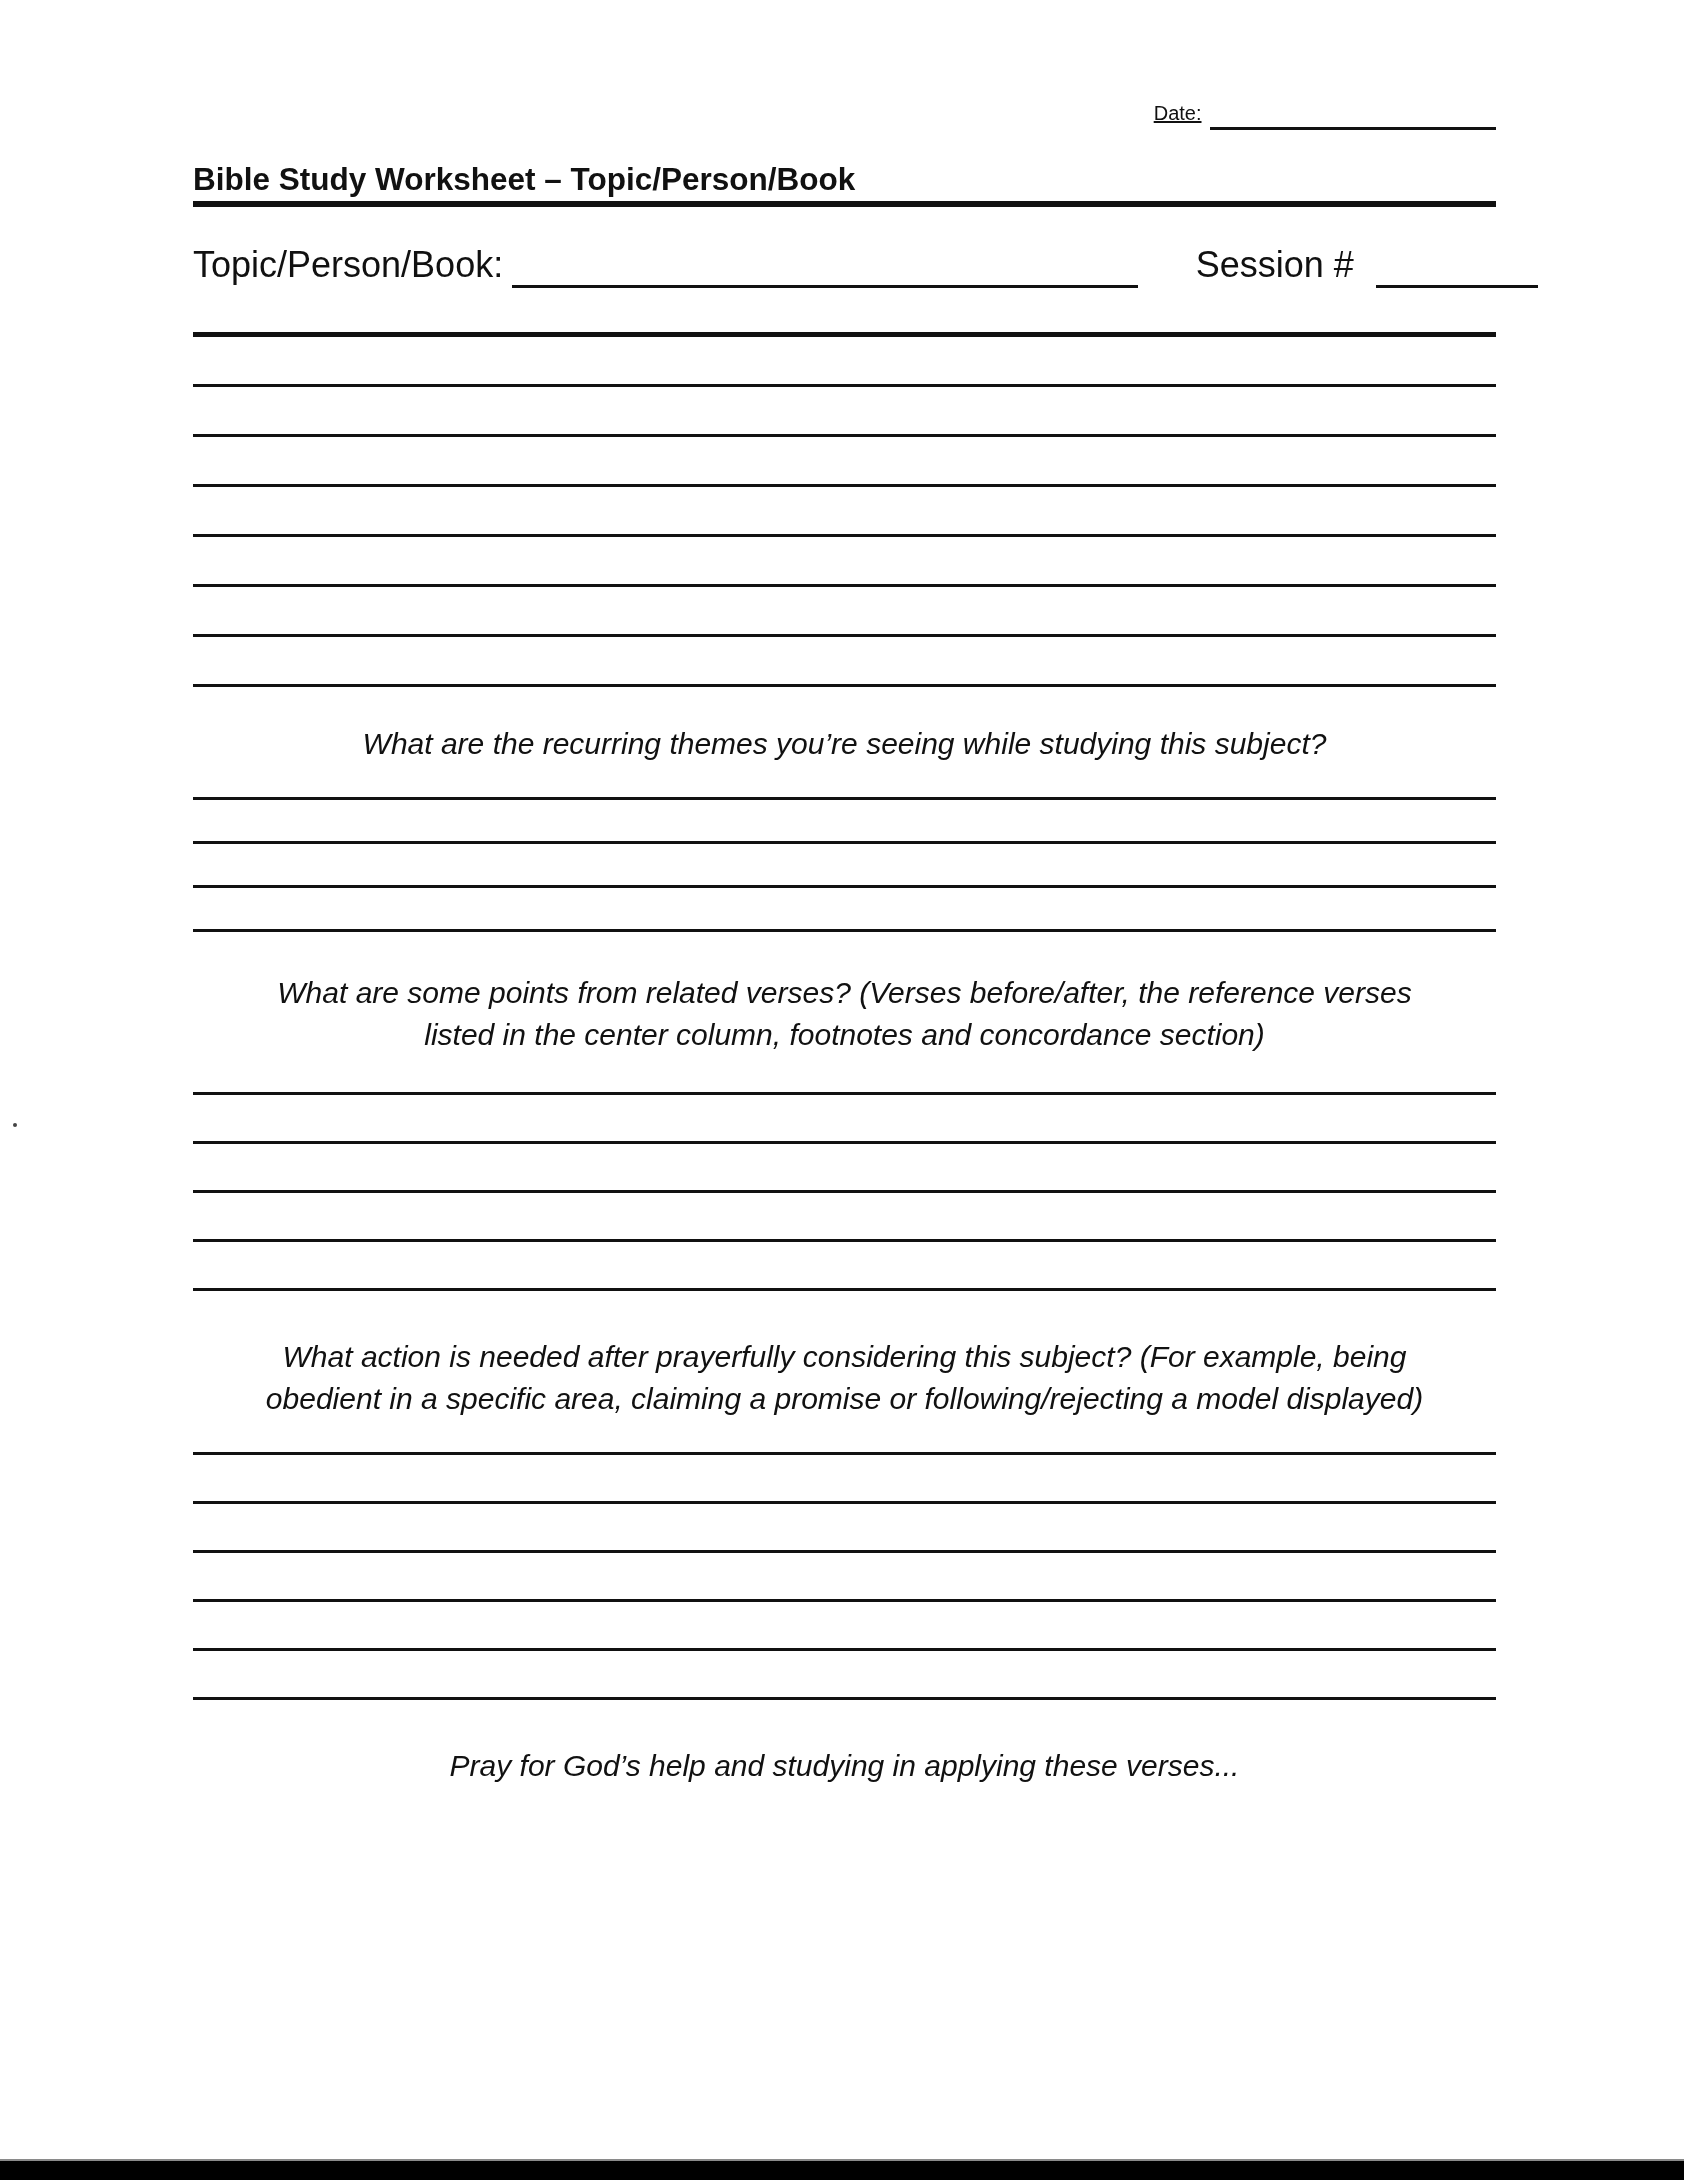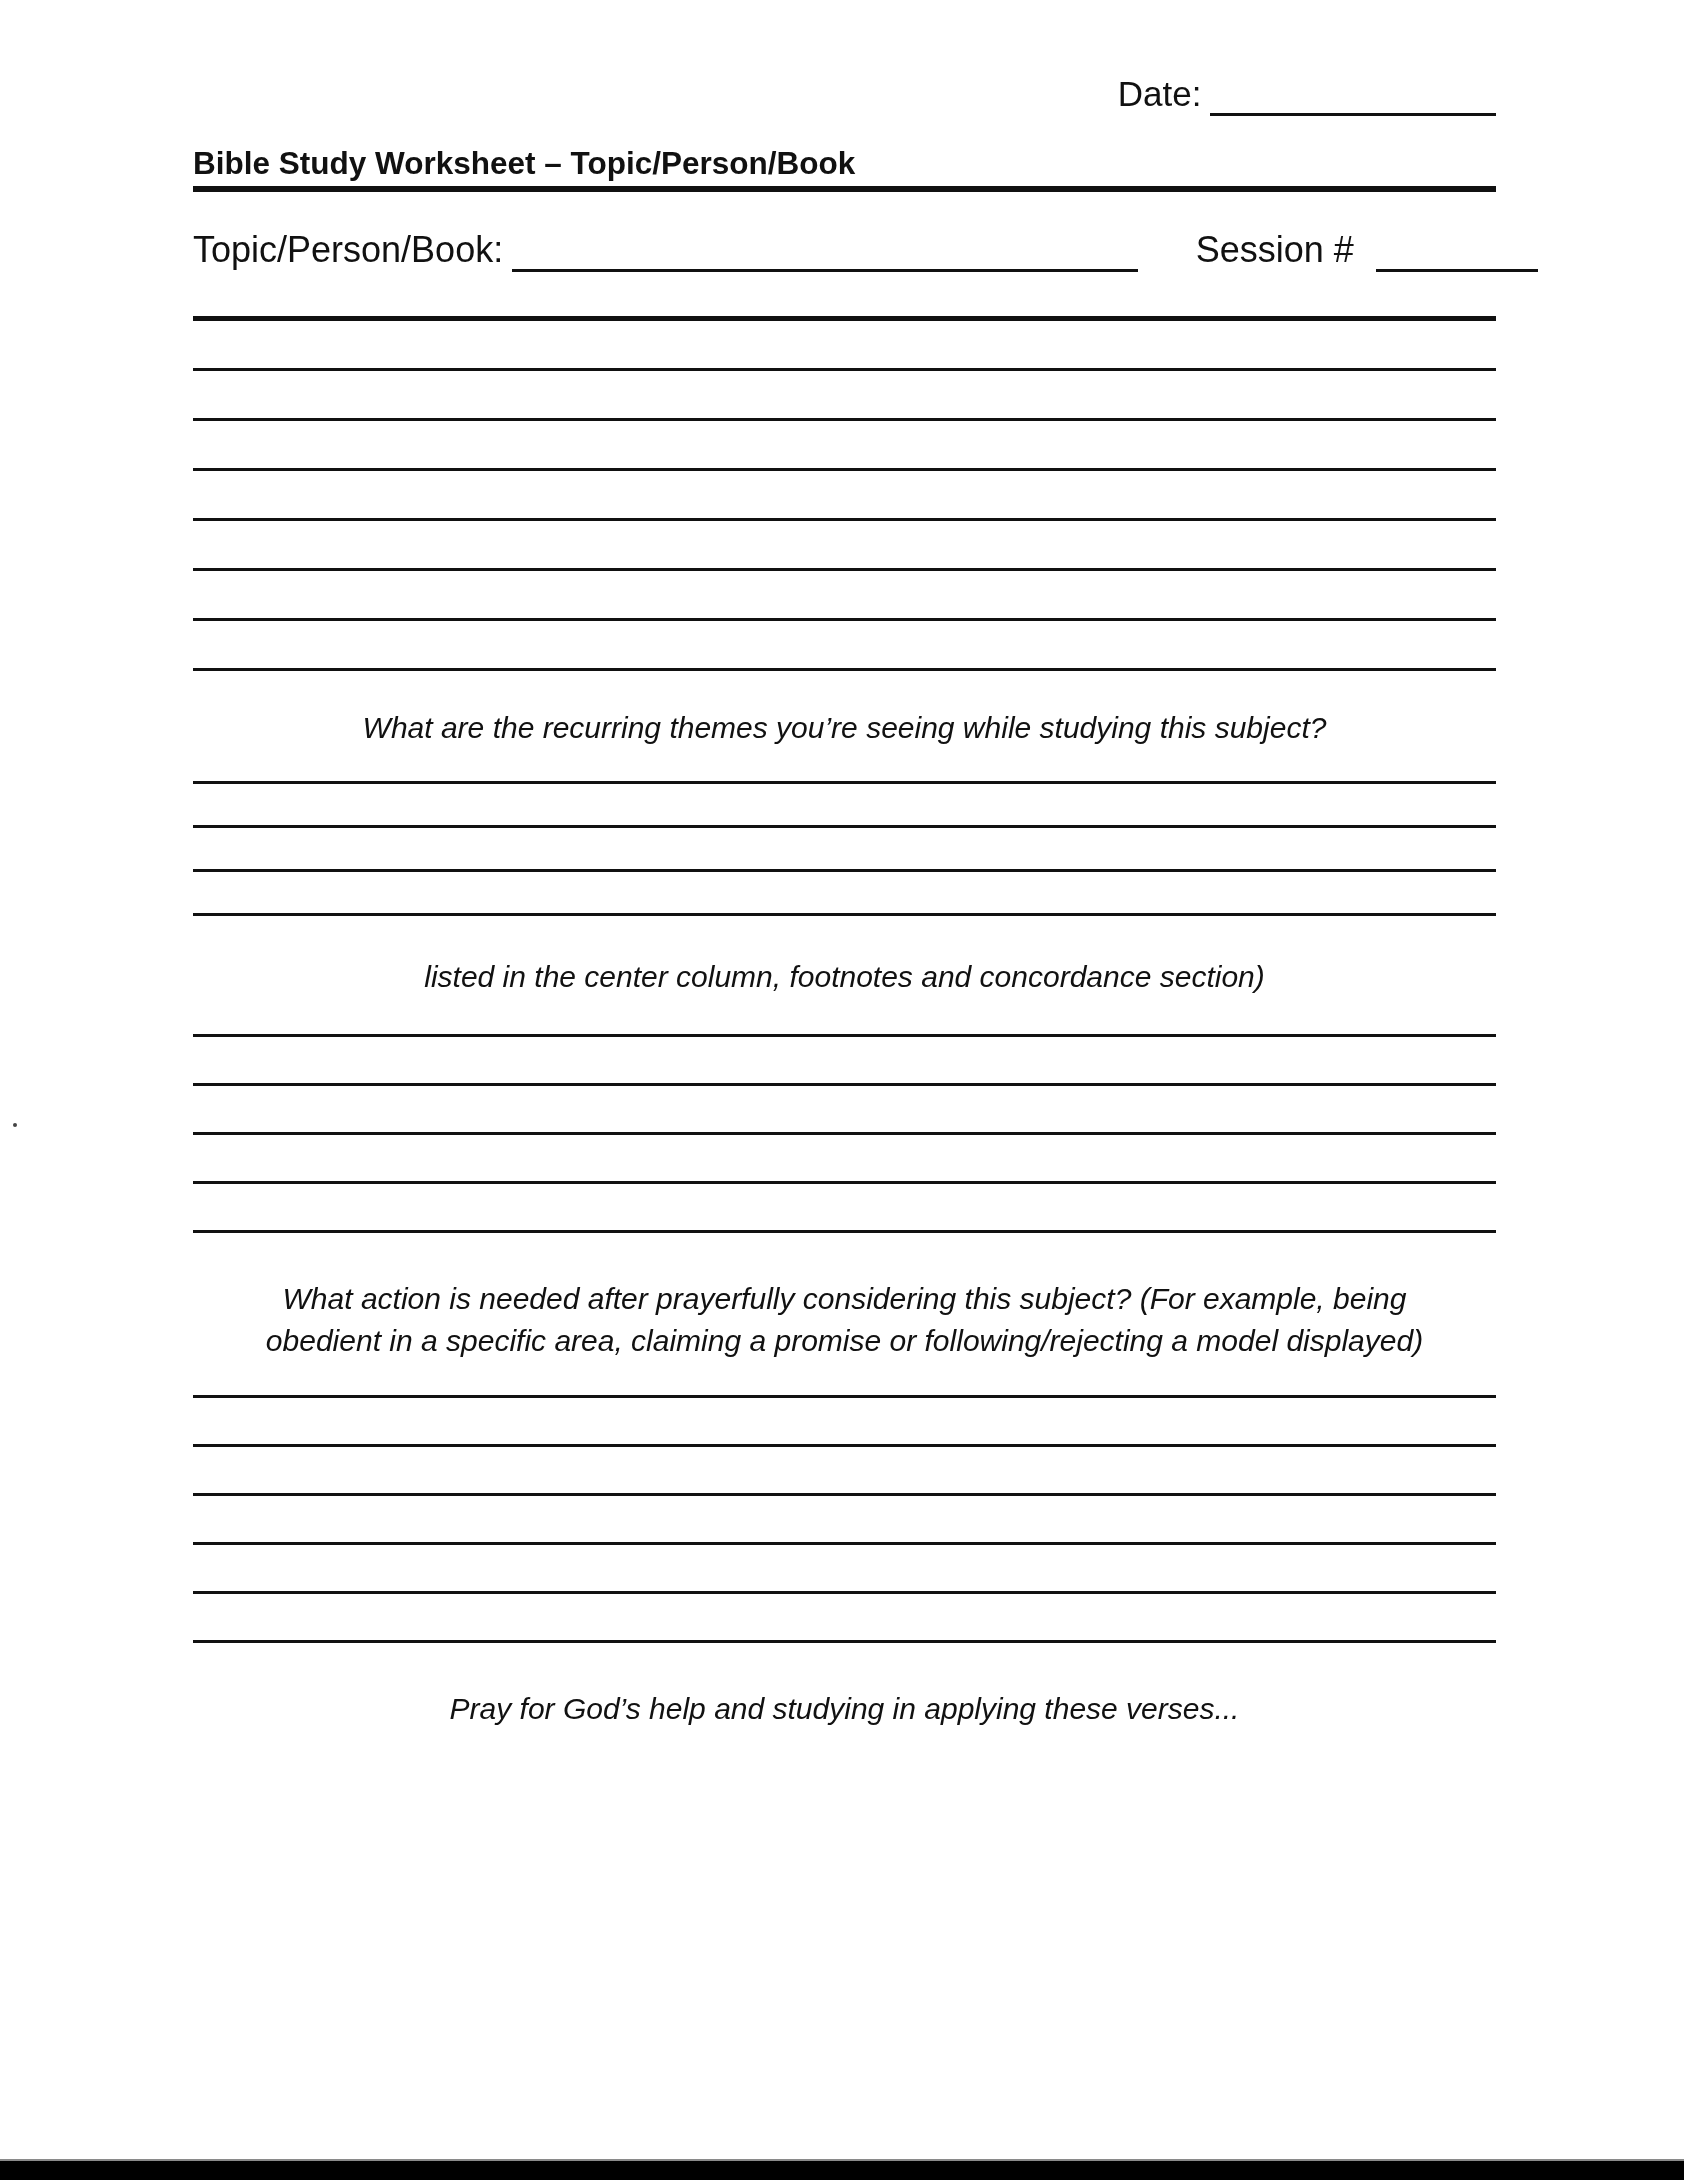--- a/index.html
+++ b/index.html
@@ -16,24 +16,25 @@
 
   
   .wline {
     display: inline-block;
     height: 0;
     border-bottom: 3.4px solid #111;
     vertical-align: -10.2px;
   }
 
   .date-row {
-    padding-top: 75px;
+    padding-top: 95px;
     text-align: right;
-    font-size: 35px;
+    font-size: 20px;
     line-height: 37px;
+    text-decoration: underline;
   }
   .date-line { width: 286px; margin-left: 8.5px; }
 
   .title {
     margin-top: 29px;
     font-size: 31.5px;
     font-weight: 700;
     line-height: 37px;
   }
   .title-rule { margin-top: 3.4px; height: 6px; background: #111; }
@@ -135,20 +136,21 @@
 
     <div class="question q2">What are the recurring themes you’re seeing while studying this subject?</div>
     <div class="lines s2">
         <div class="blank-line"></div>
         <div class="blank-line"></div>
         <div class="blank-line"></div>
         <div class="blank-line"></div>
       </div>
 
     <div class="question q3">
+      <div>What are some points from related verses? (Verses before/after, the reference verses</div>
       <div>listed in the center column, footnotes and concordance section)</div>
     </div>
     <div class="lines s3">
         <div class="blank-line"></div>
         <div class="blank-line"></div>
         <div class="blank-line"></div>
         <div class="blank-line"></div>
         <div class="blank-line"></div>
       </div>
 

